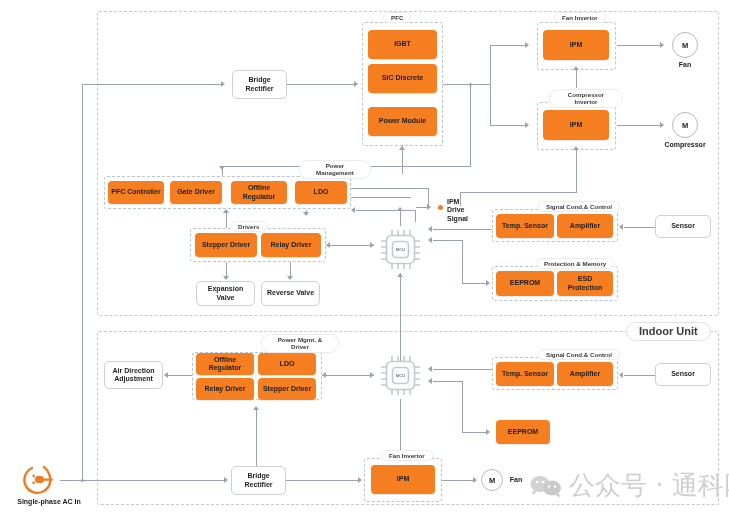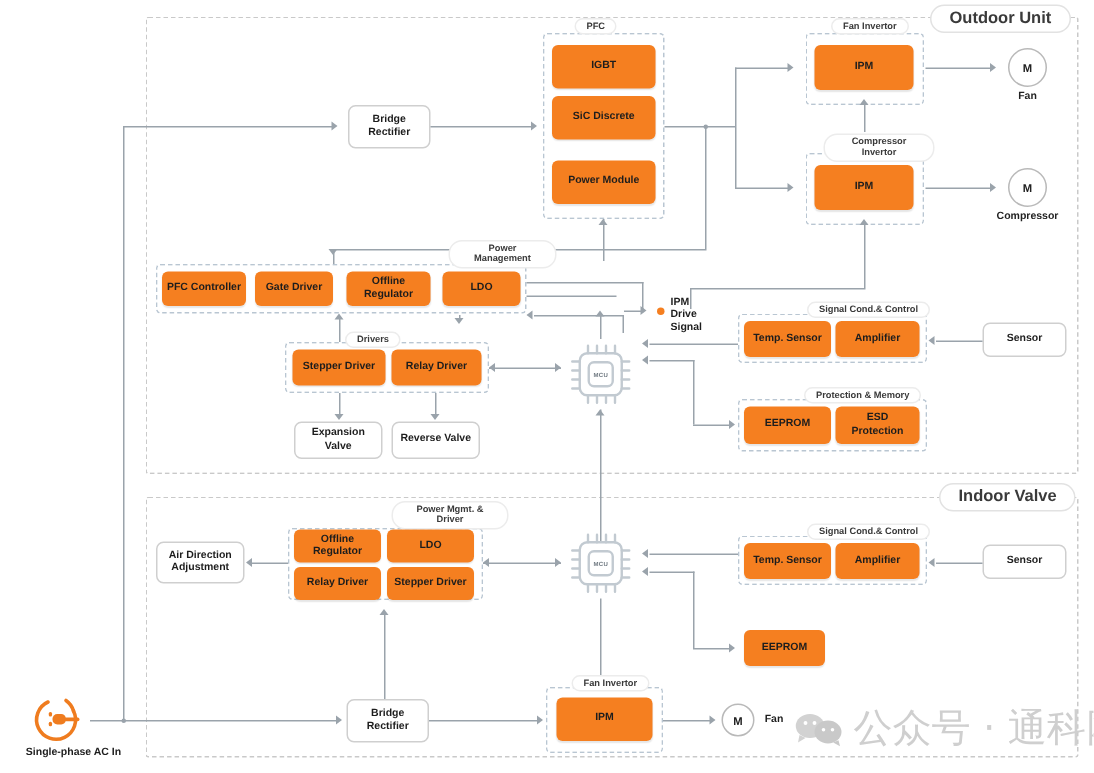--- a/index.html
+++ b/index.html
@@ -85,24 +85,23 @@
       color:#cfcfcf;font-size:26px;font-family:"DejaVu Sans",sans-serif;
       white-space:nowrap;}
   .wm .wx{display:inline-block;}
 </style>
 </head>
 <body>
 
 <div id="stage">
 
   <div class="abs unit" style="left:97px;top:11px;width:622px;height:305px;"></div>
-  <div class="unit-label" style="left:620px;top:3px;">Outdoor Unit</div>
 
   <div class="abs unit" style="left:97px;top:331px;width:622px;height:174px;"></div>
-  <div class="unit-label" style="left:626px;top:322px;">Indoor Valve</div>
+  <div class="unit-label" style="left:626px;top:322px;">Indoor Unit</div>
 
   <div class="plug" style="left:18px;top:461px;">
     <svg width="44" height="36" viewBox="0 0 44 36">
       <path d="M14 7 A13 13 0 1 0 31 13" fill="none" stroke="#ef7c1f" stroke-width="2.4" stroke-linecap="round"></path>
       <path d="M31 13 A13 13 0 0 0 26 6" fill="none" stroke="#ef7c1f" stroke-width="2.4" stroke-linecap="round"></path>
       <rect x="17" y="15" width="9" height="7" rx="3.2" fill="#ef7c1f"></rect>
       <rect x="25" y="17.4" width="10" height="2.4" rx="1.2" fill="#ef7c1f"></rect>
       <rect x="14.5" y="13.6" width="2.2" height="3" rx="1" fill="#ef7c1f"></rect>
       <rect x="14.5" y="20.2" width="2.2" height="3" rx="1" fill="#ef7c1f"></rect>
     </svg>

